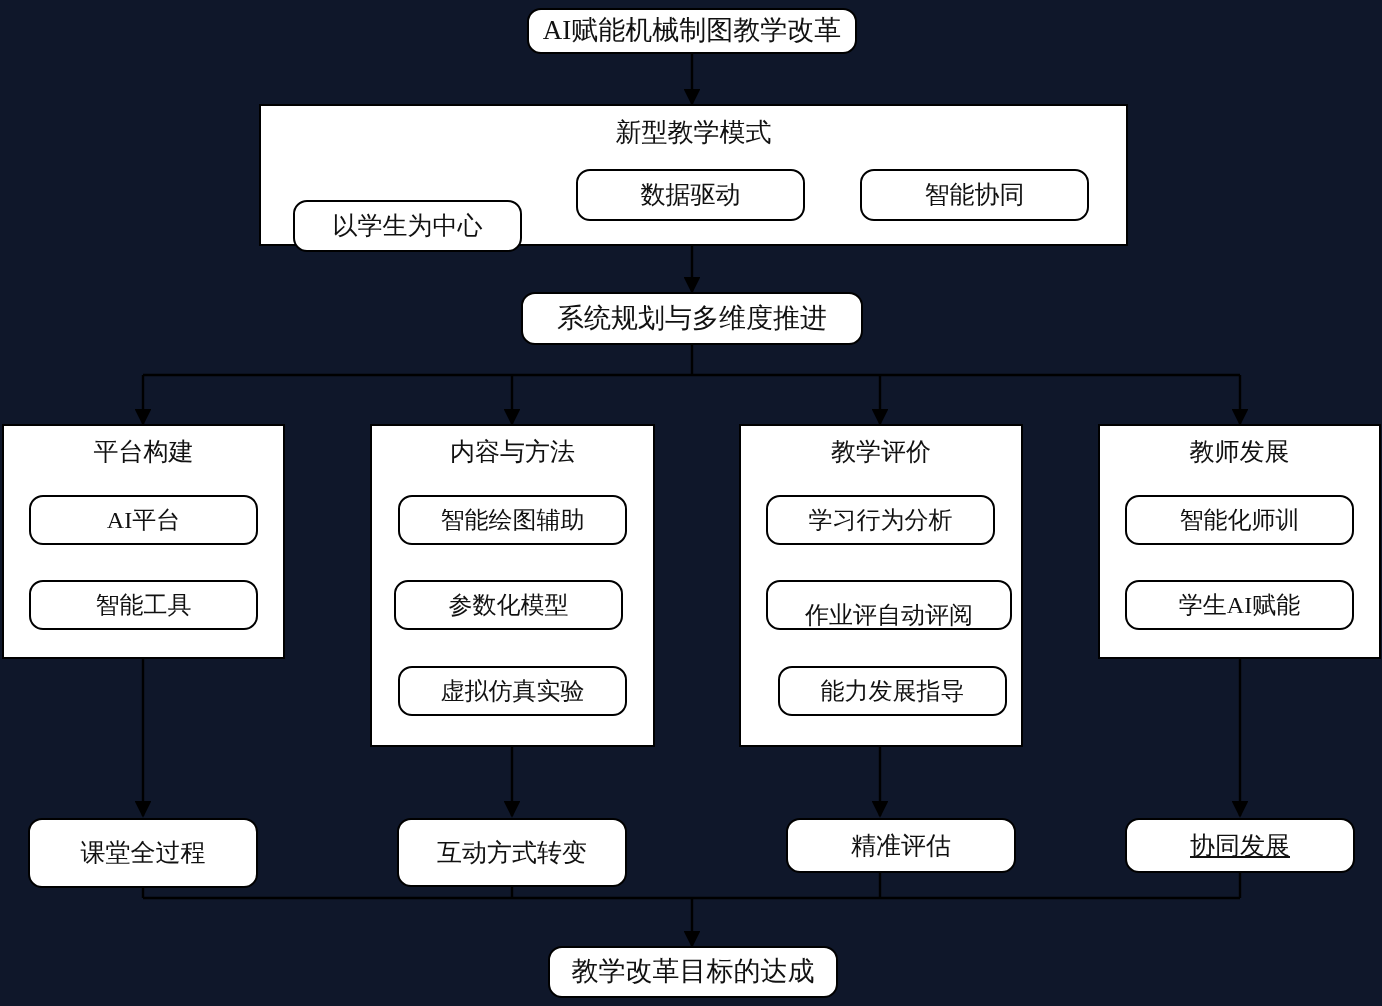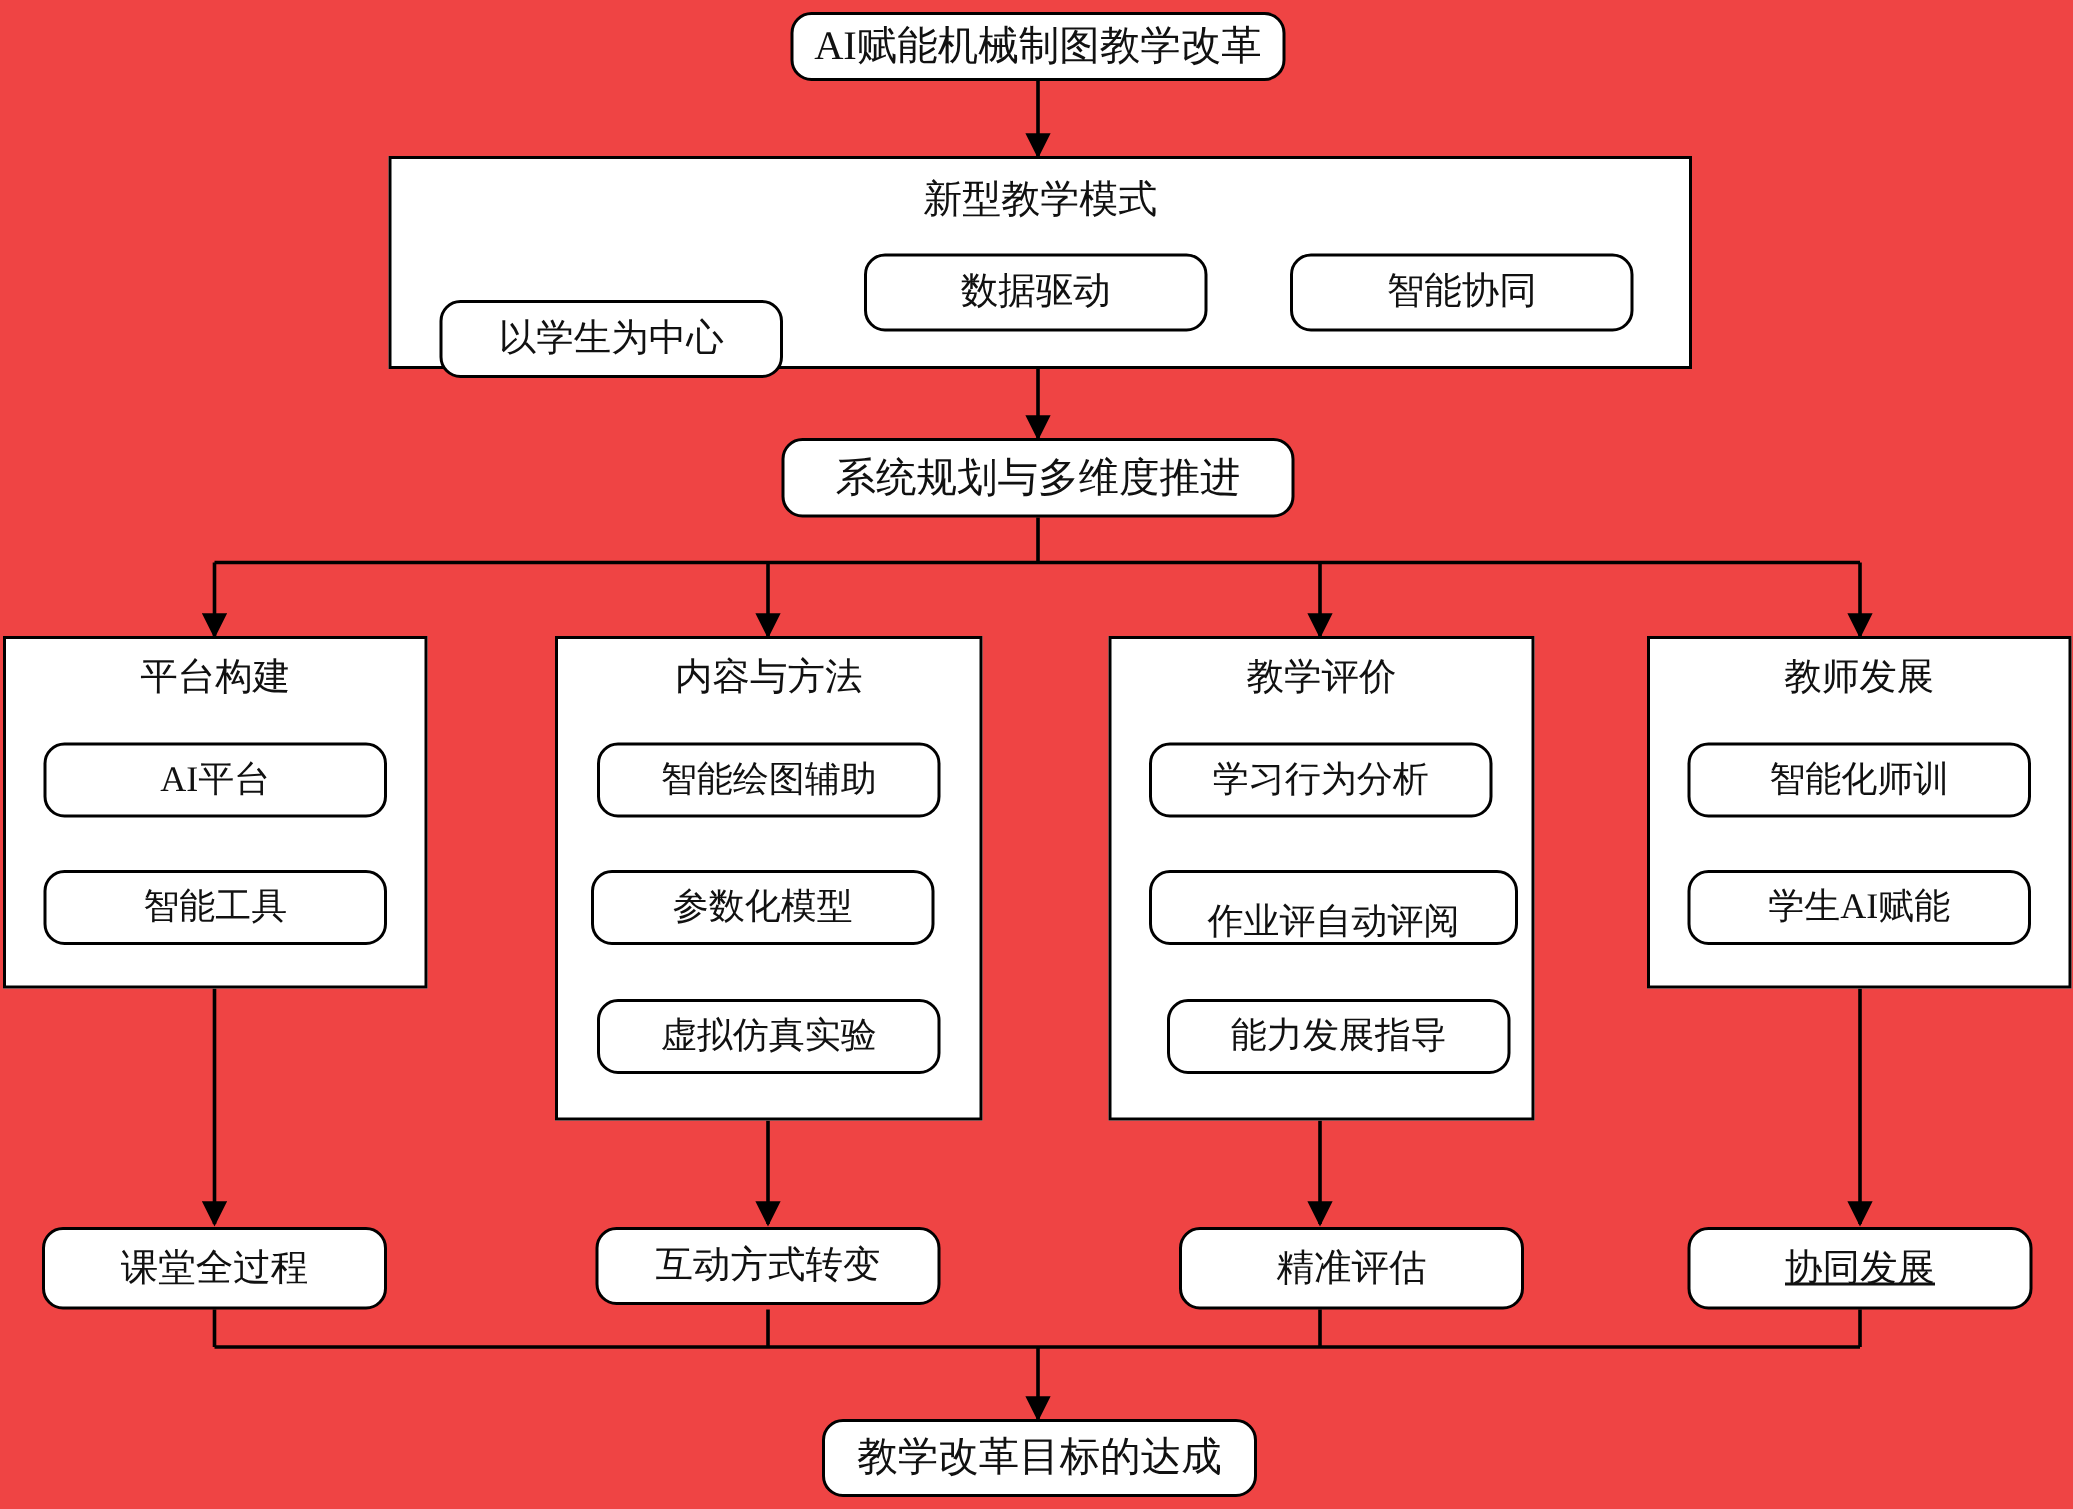--- a/index.html
+++ b/index.html
@@ -4,21 +4,21 @@
 <style>
   html, body {
     margin: 0;
     padding: 0;
     background: #ffffff;
   }
   #canvas {
     position: relative;
     width: 1382px;
     height: 1006px;
-    background: #ef4444;
+    background: #0f172a;
     font-family: "Liberation Serif", "DejaVu Serif", serif;
     overflow: hidden;
   }
   svg.edges {
     position: absolute;
     left: 0;
     top: 0;
     width: 1382px;
     height: 1006px;
     pointer-events: none;
@@ -151,24 +151,24 @@
   <div class="node rect col-title" style="left:1098px; top:424px; width:283px; height:235px;">
     <span>教师发展</span>
   </div>
   <div class="node rounded pill-sm" style="left:1125px; top:495px; width:229px; height:50px;">
     <span>智能化师训</span>
   </div>
   <div class="node rounded pill-sm" style="left:1125px; top:580px; width:229px; height:50px;">
     <span>学生AI赋能</span>
   </div>
 
-  <div class="node rounded outcome-node" style="left:28px; top:818px; width:230px; height:55px;">
+  <div class="node rounded outcome-node" style="left:28px; top:818px; width:230px; height:70px;">
     <span>课堂全过程</span>
   </div>
-  <div class="node rounded outcome-node" style="left:397px; top:818px; width:230px; height:52px;">
+  <div class="node rounded outcome-node" style="left:397px; top:818px; width:230px; height:69px;">
     <span>互动方式转变</span>
   </div>
   <div class="node rounded outcome-node" style="left:786px; top:818px; width:230px; height:55px;">
     <span>精准评估</span>
   </div>
   <div class="node rounded outcome-node" style="left:1125px; top:818px; width:230px; height:55px;text-decoration:underline;">
     <span>协同发展</span>
   </div>
 
   <div class="node rounded goal-node" style="left:548px; top:946px; width:290px; height:52px;">

